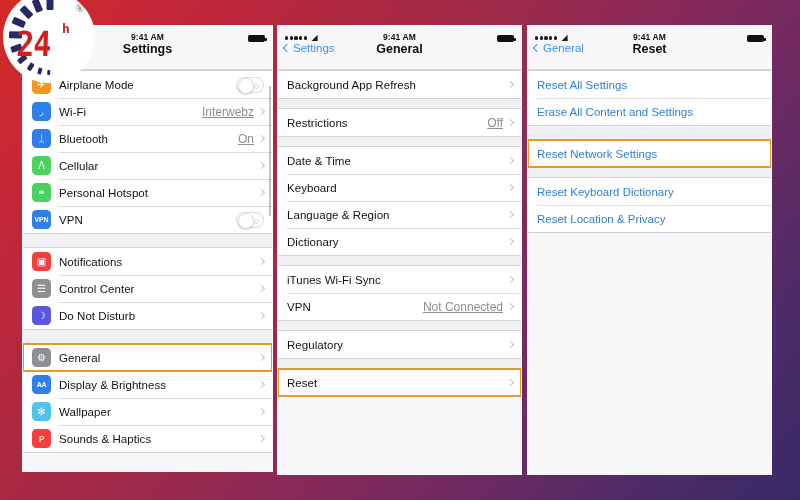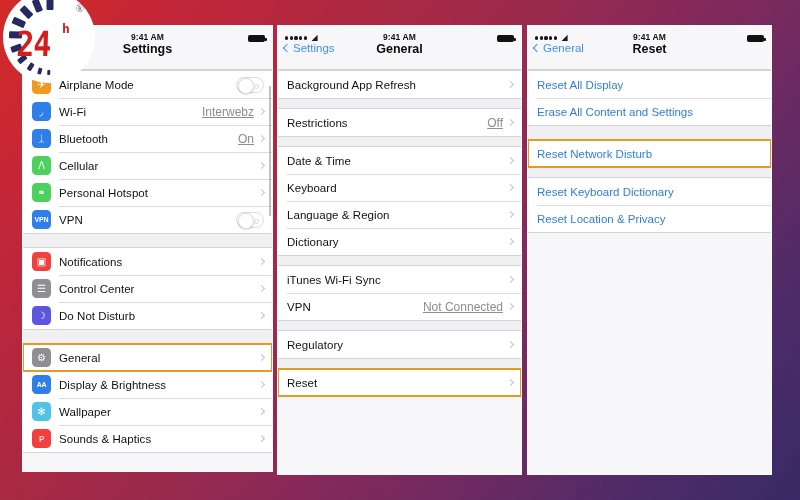--- a/index.html
+++ b/index.html
@@ -373,30 +373,30 @@
   <div class="navbar">
     <span class="nav-back">
       <span class="chev-l"></span>
       <span>General</span>
     </span>
     <span class="nav-title">Reset</span>
   </div>
   <div class="list" id="list3">
       <div class="grp">
         <div class="row plain">
-          <span class="blue-label">Reset All Display</span>
+          <span class="blue-label">Reset All Settings</span>
         </div>
         <div class="row plain">
           <span class="blue-label">Erase All Content and Settings</span>
         </div>
       </div>
       <div class="gap "></div>
       <div class="grp">
         <div class="row plain hl">
-          <span class="blue-label">Reset Network Disturb</span>
+          <span class="blue-label">Reset Network Settings</span>
         </div>
       </div>
       <div class="gap sm"></div>
       <div class="grp">
         <div class="row plain">
           <span class="blue-label">Reset Keyboard Dictionary</span>
         </div>
         <div class="row plain">
           <span class="blue-label">Reset Location &amp; Privacy</span>
         </div>

